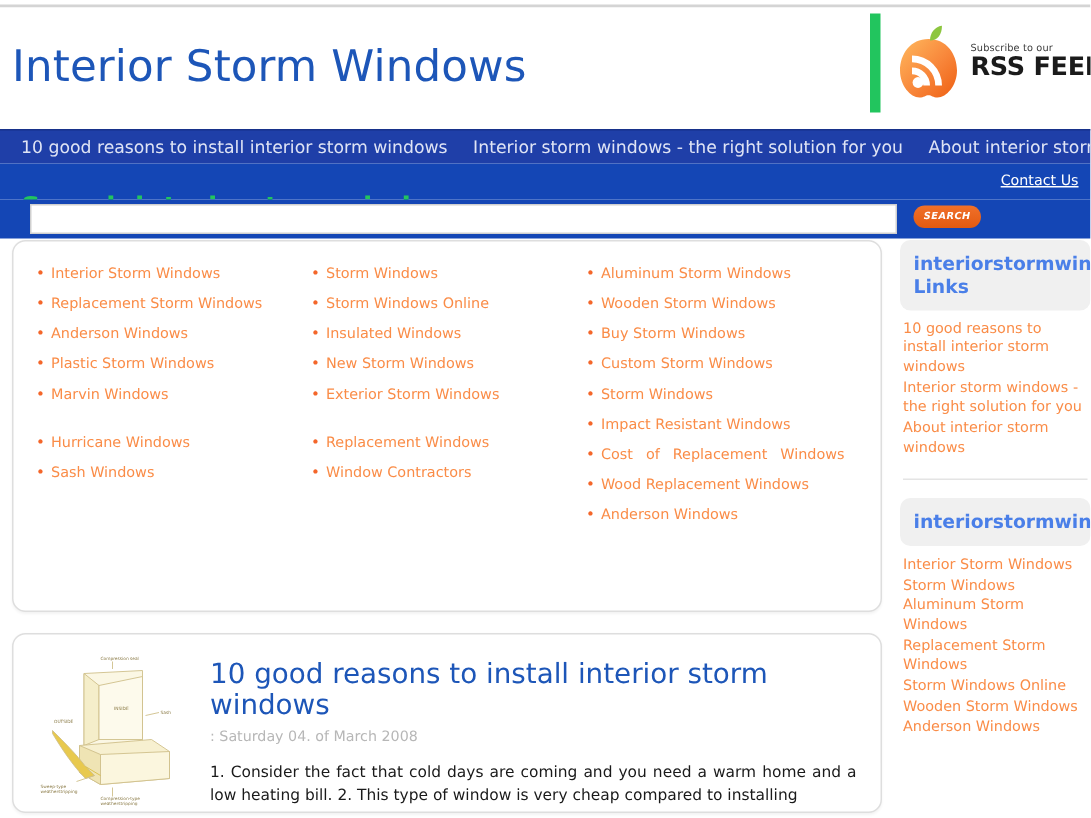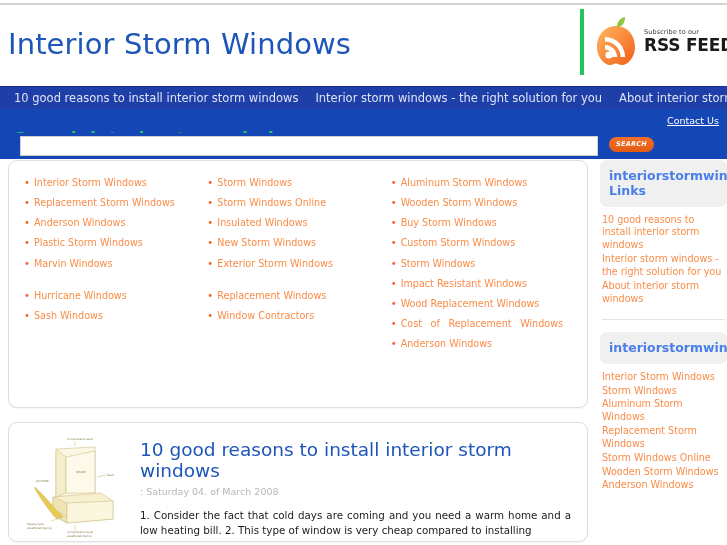--- a/index.html
+++ b/index.html
@@ -26,21 +26,21 @@
   }
   .site-title {
     position: absolute; left: 8px; top: 22px;
     font-size: 29px; font-weight: 400; letter-spacing: .1px;
     color: #1d56b8;
     white-space: nowrap;
   }
   .rss-wrap {
     position: absolute; right: 0px; top: 4px;
     width: 147px; height: 66px;
-    border-left: 4px solid #22c55e;
+    border-left: 7px solid #22c55e;
     display: flex; align-items: center; gap: 6px;
     padding-left: 10px;
   }
   .rss-icon { width: 44px; height: 50px; position: relative; flex: none; }
   .rss-text { line-height: 1.05; }
   .rss-sub {
     font-size: 6.5px; color: #3a3a3a; letter-spacing: .1px;
     margin-bottom: 1px; white-space: nowrap;
   }
   .rss-main {
@@ -261,22 +261,22 @@
             <a class="lnk" href="#">Window Contractors</a>
           </div>
 
           <div class="link-col c3">
             <a class="lnk" href="#">Aluminum Storm Windows</a>
             <a class="lnk" href="#">Wooden Storm Windows</a>
             <a class="lnk" href="#">Buy Storm Windows</a>
             <a class="lnk" href="#">Custom Storm Windows</a>
             <a class="lnk" href="#">Storm Windows</a>
             <a class="lnk" href="#">Impact Resistant Windows</a>
+            <a class="lnk justify" href="#">Cost of Replacement Windows</a>
             <a class="lnk" href="#">Wood Replacement Windows</a>
-            <a class="lnk justify" href="#">Cost of Replacement Windows</a>
             <a class="lnk" href="#">Anderson Windows</a>
           </div>
 
         </div>
       </div>
 
       <div class="panel article-panel">
         <div class="article-thumb">
           <svg width="105" height="100" viewBox="0 0 105 100">
             <g stroke="#cfc08a" stroke-width="0.6" fill="none">

